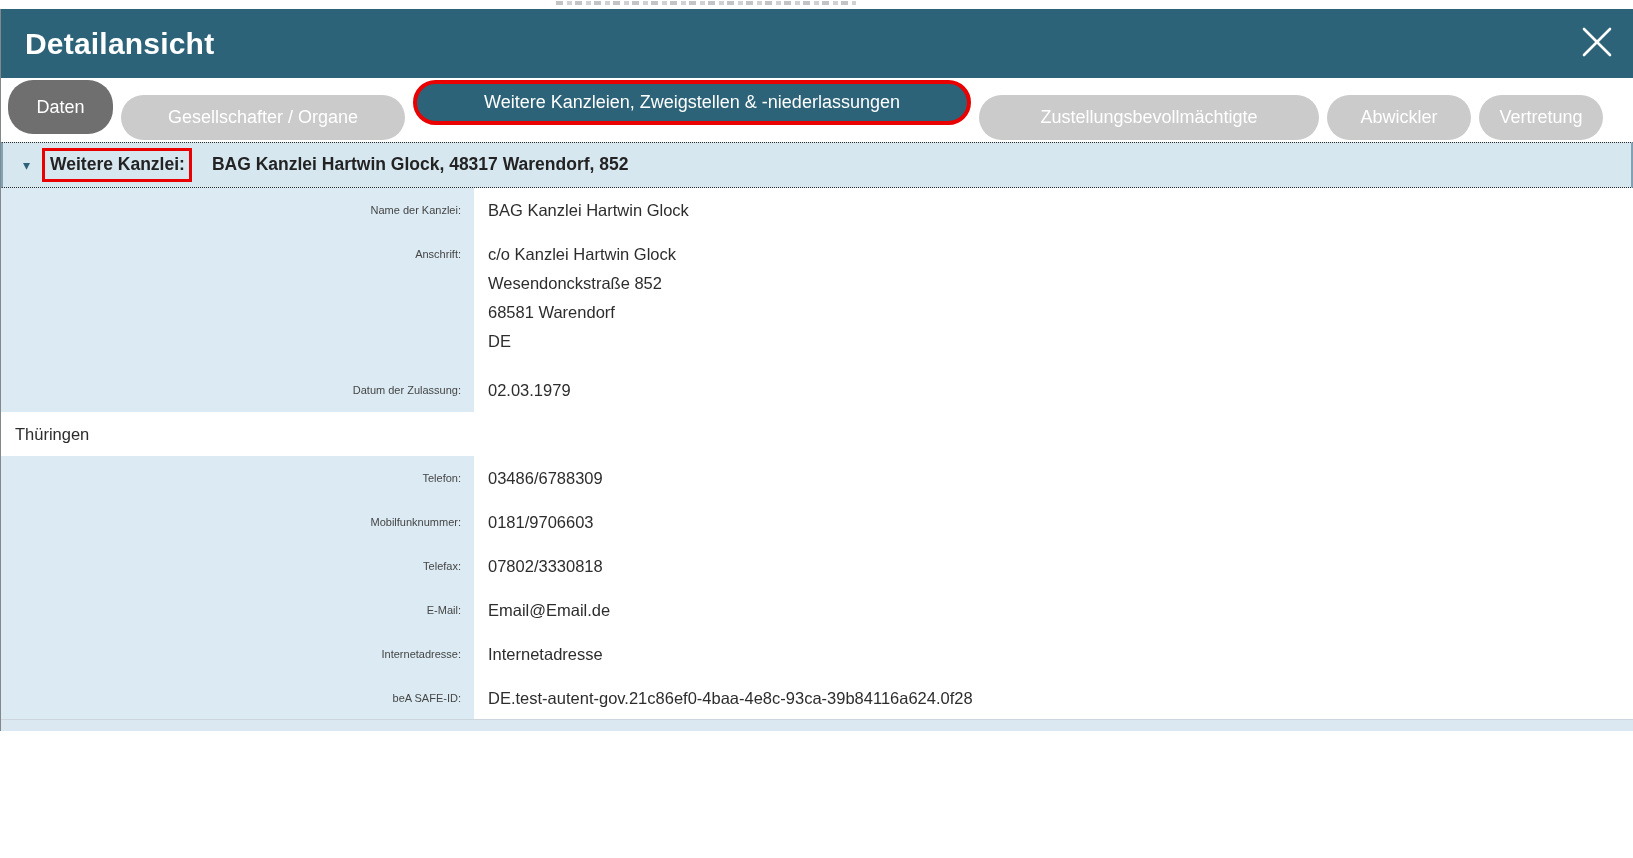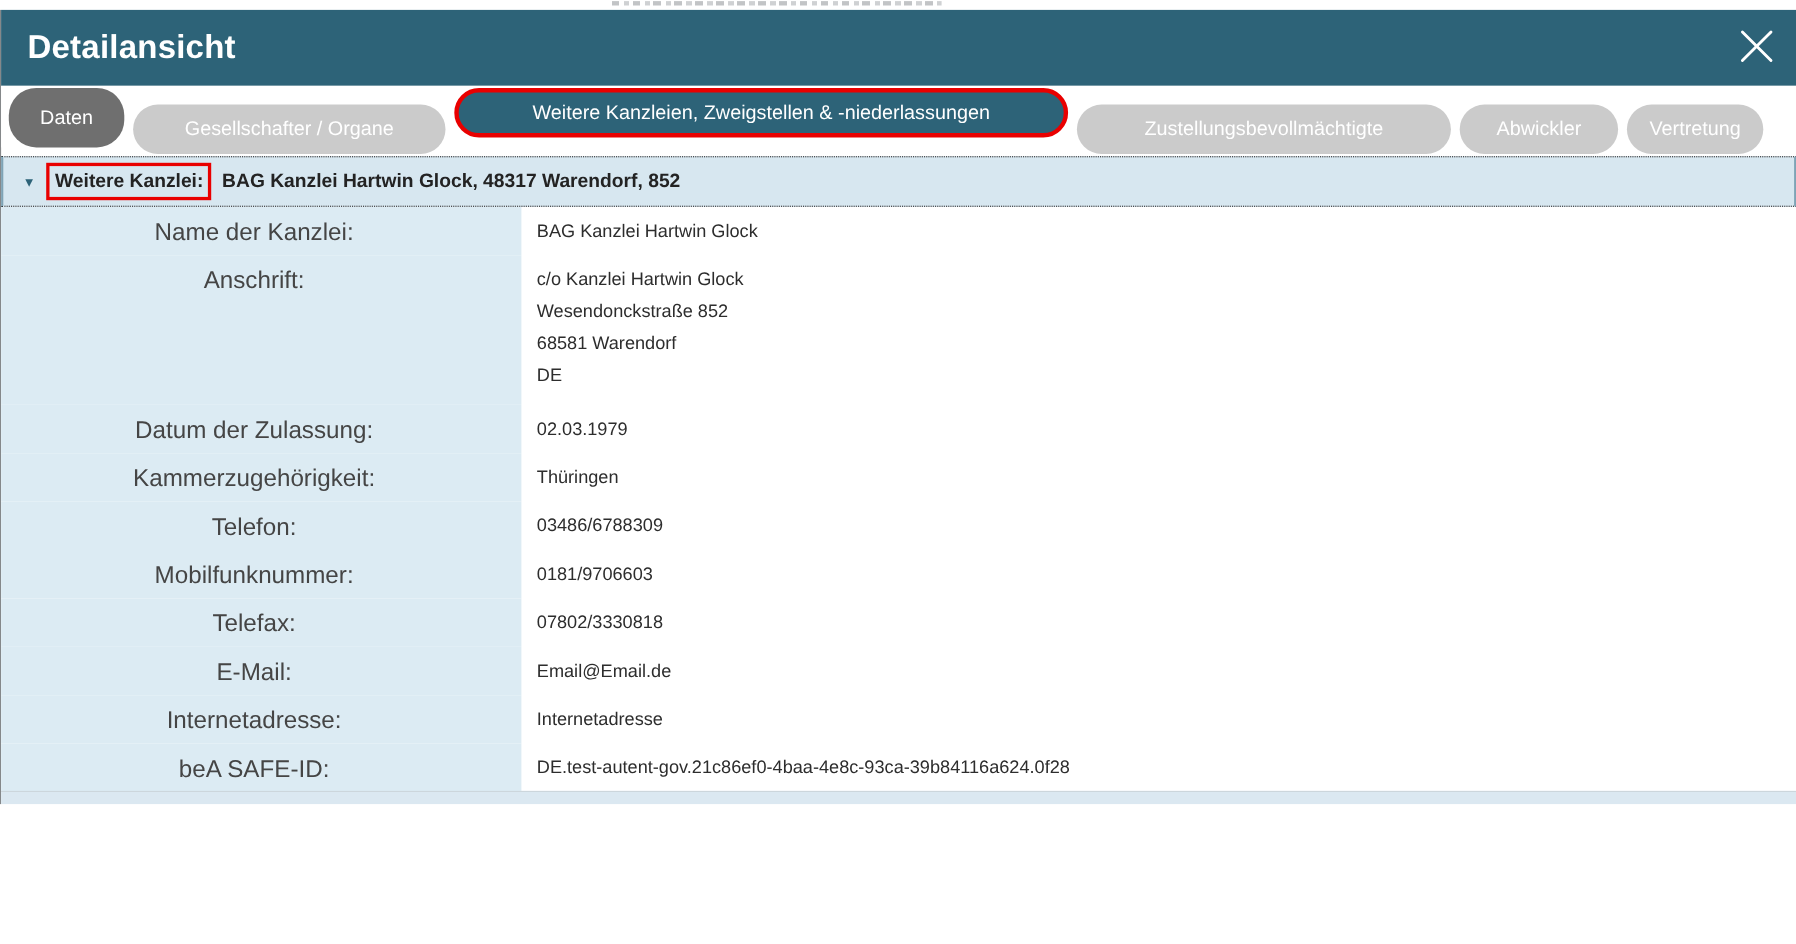--- a/index.html
+++ b/index.html
@@ -106,37 +106,37 @@
   .accordion .acc-text {
     font-size: 17.5px;
     font-weight: bold;
     color: #232323;
     white-space: nowrap;
   }
   .red-box {
     border: 3px solid #e90000;
     padding: 3px 4px 4px 5px;
     display: inline-block;
-    margin-right: 10px;
+    margin-right: 20px;
   }
 
   
   .fields { background: #ffffff; }
   .field-row {
     display: flex;
     min-height: 44px;
     align-items: stretch;
   }
   .field-label {
     flex: none;
     width: 473px;
     background: #dcebf3;
-    text-align: center;
+    text-align: right;
     padding: 8px 13px 0 0;
-    font-size: 22px;
+    font-size: 11px;
     color: #454545;
     line-height: 29px;
   }
   .field-value {
     flex: 1;
     padding: 8px 0 0 14px;
     font-size: 16.5px;
     color: #2d2d2d;
     line-height: 29px;
   }
@@ -207,21 +207,20 @@
           <span class="vline">DE</span>
         </div>
       </div>
 
       <div class="field-row">
         <div class="field-label">Datum der Zulassung:</div>
         <div class="field-value">02.03.1979</div>
       </div>
 
       <div class="field-row">
-        <div class="field-label">Kammerzugehörigkeit:</div>
         <div class="field-value">Thüringen</div>
       </div>
 
       <div class="field-row">
         <div class="field-label">Telefon:</div>
         <div class="field-value">03486/6788309</div>
       </div>
 
       <div class="field-row">
         <div class="field-label">Mobilfunknummer:</div>

